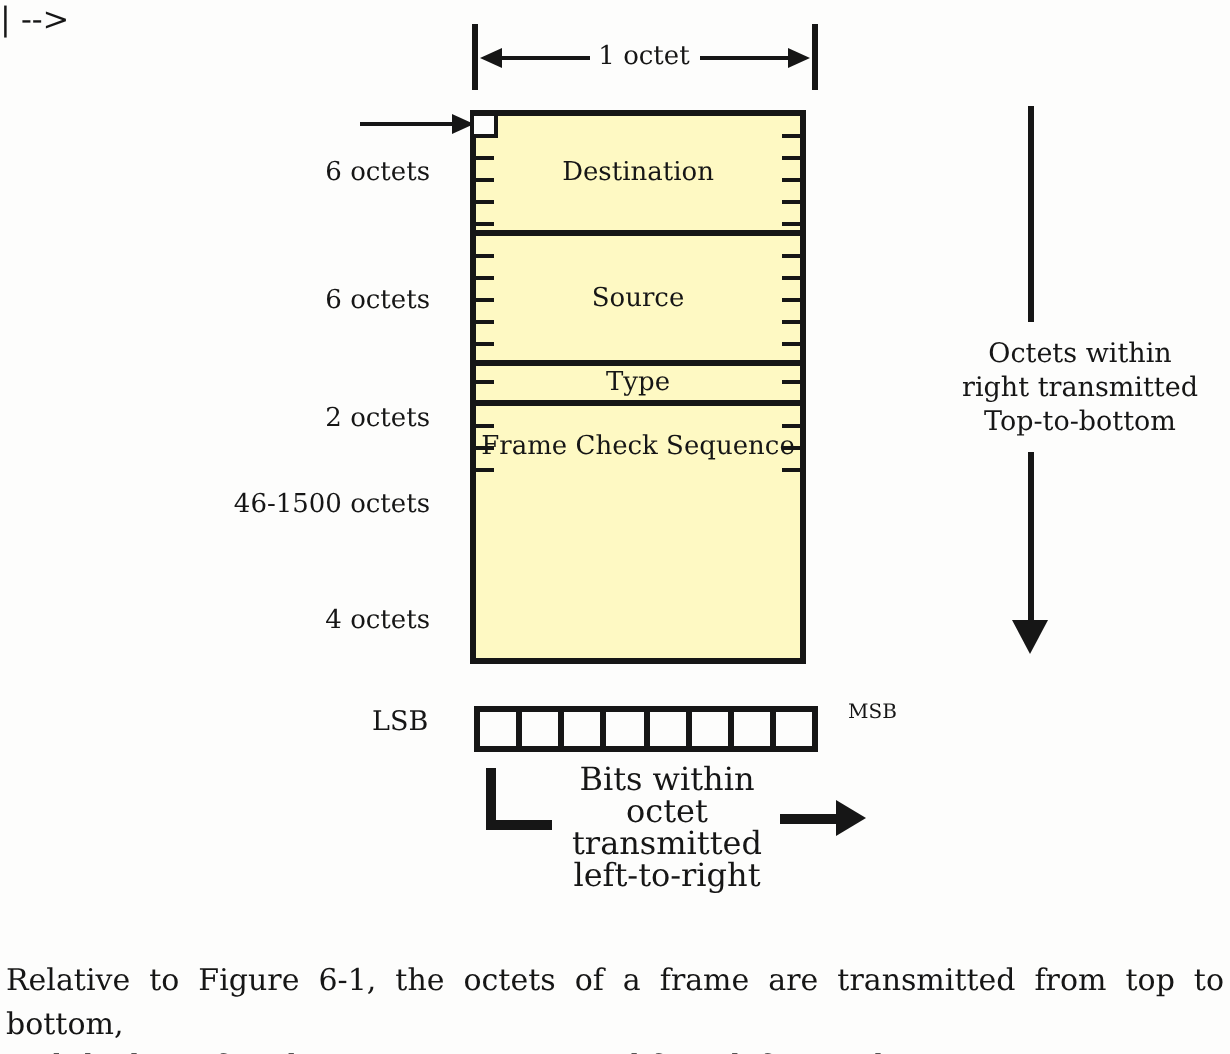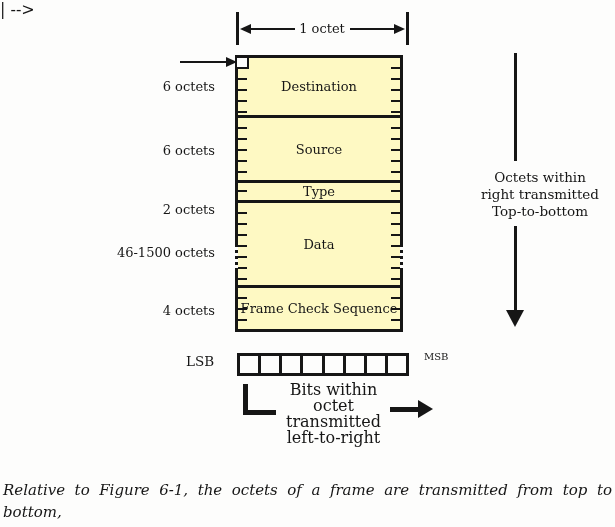--- a/index.html
+++ b/index.html
@@ -54,21 +54,21 @@
 
   
   .corner{left:243px;top:384px;width:28px;height:26px;border-left:5px solid #161616;border-bottom:5px solid #161616;}
   .bit-note{left:276px;top:382px;width:115px;text-align:center;font-size:16px;line-height:16px;}
   .bit-arrow-line{left:390px;top:407px;width:30px;height:5px;background:#161616;}
   .bit-arrow-head{left:418px;top:400px;width:0;height:0;border-top:9px solid transparent;border-bottom:9px solid transparent;border-left:15px solid #161616;}
 
   .caption{left:45px;top:447px;width:570px;text-align:center;font-size:14px;}
 
   .body-text{left:3px;top:480px;width:609px;font-size:15px;line-height:21.5px;}
-  .body-line1{text-align:justify;text-align-last:justify;font-style:italic;}
+  .body-line1{text-align:justify;text-align-last:justify;}
 </style>
 </head>
 <body>
 
 <div class="page">
 
   | --&gt;
   <div class="abs dim-bar" style="left:236px;top:12px;"></div>
   <div class="abs dim-bar" style="left:406px;top:12px;"></div>
   <div class="abs ah-left" style="left:240px;top:24px;"></div>
@@ -90,27 +90,20 @@
     </div>
     <div class="frow bb f1">
       <div class="tk l"></div>
       <div class="tk r"></div>
       <span class="fname">Source</span>
     </div>
     <div class="frow bb f2">
       <div class="tk l"></div>
       <div class="tk r"></div>
       <span class="fname">Type</span>
-    </div>
-    <div class="frow bb f3">
-      <div class="tk l"></div>
-      <div class="tk r"></div>
-      <div class="dot-edge l"></div>
-      <div class="dot-edge r"></div>
-      <span class="fname">Data</span>
     </div>
     <div class="frow f4">
       <div class="tk l"></div>
       <div class="tk r"></div>
       <span class="fname">Frame Check Sequence</span>
     </div>
   </div>
 
   
   <div class="abs bit-square"></div>

